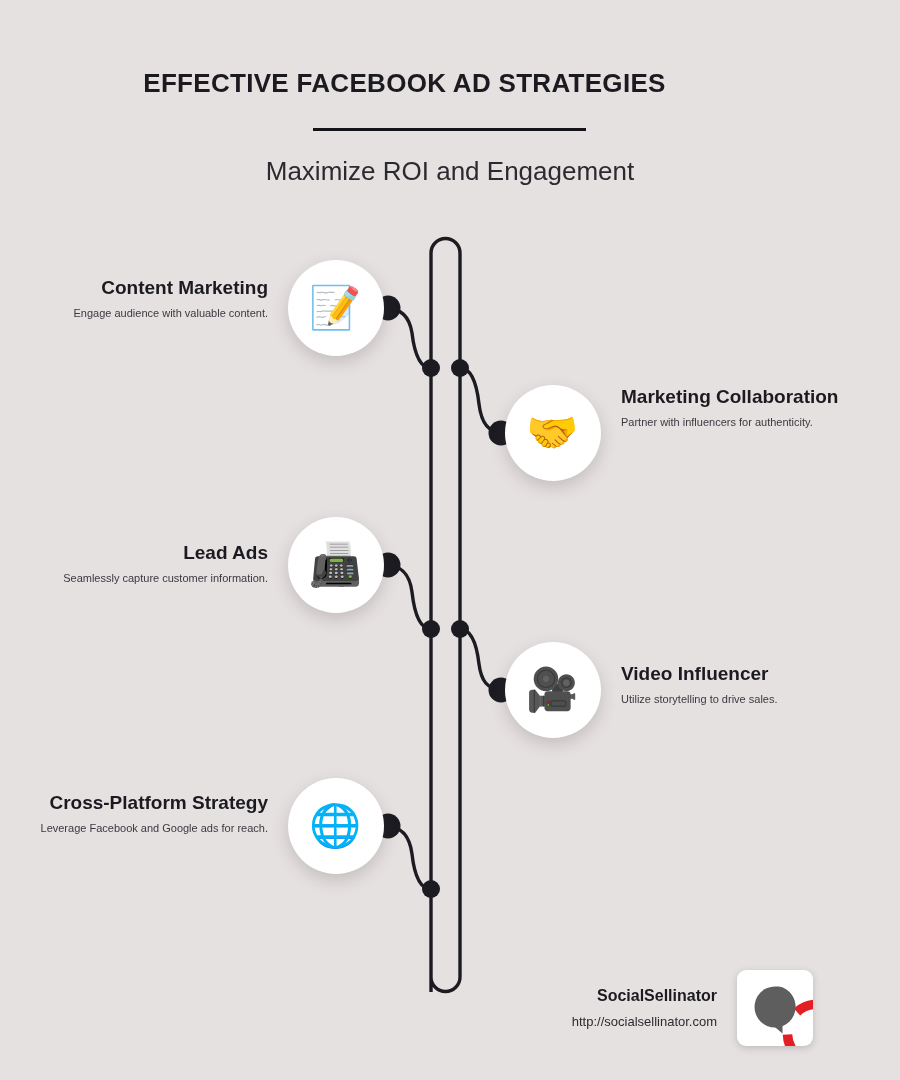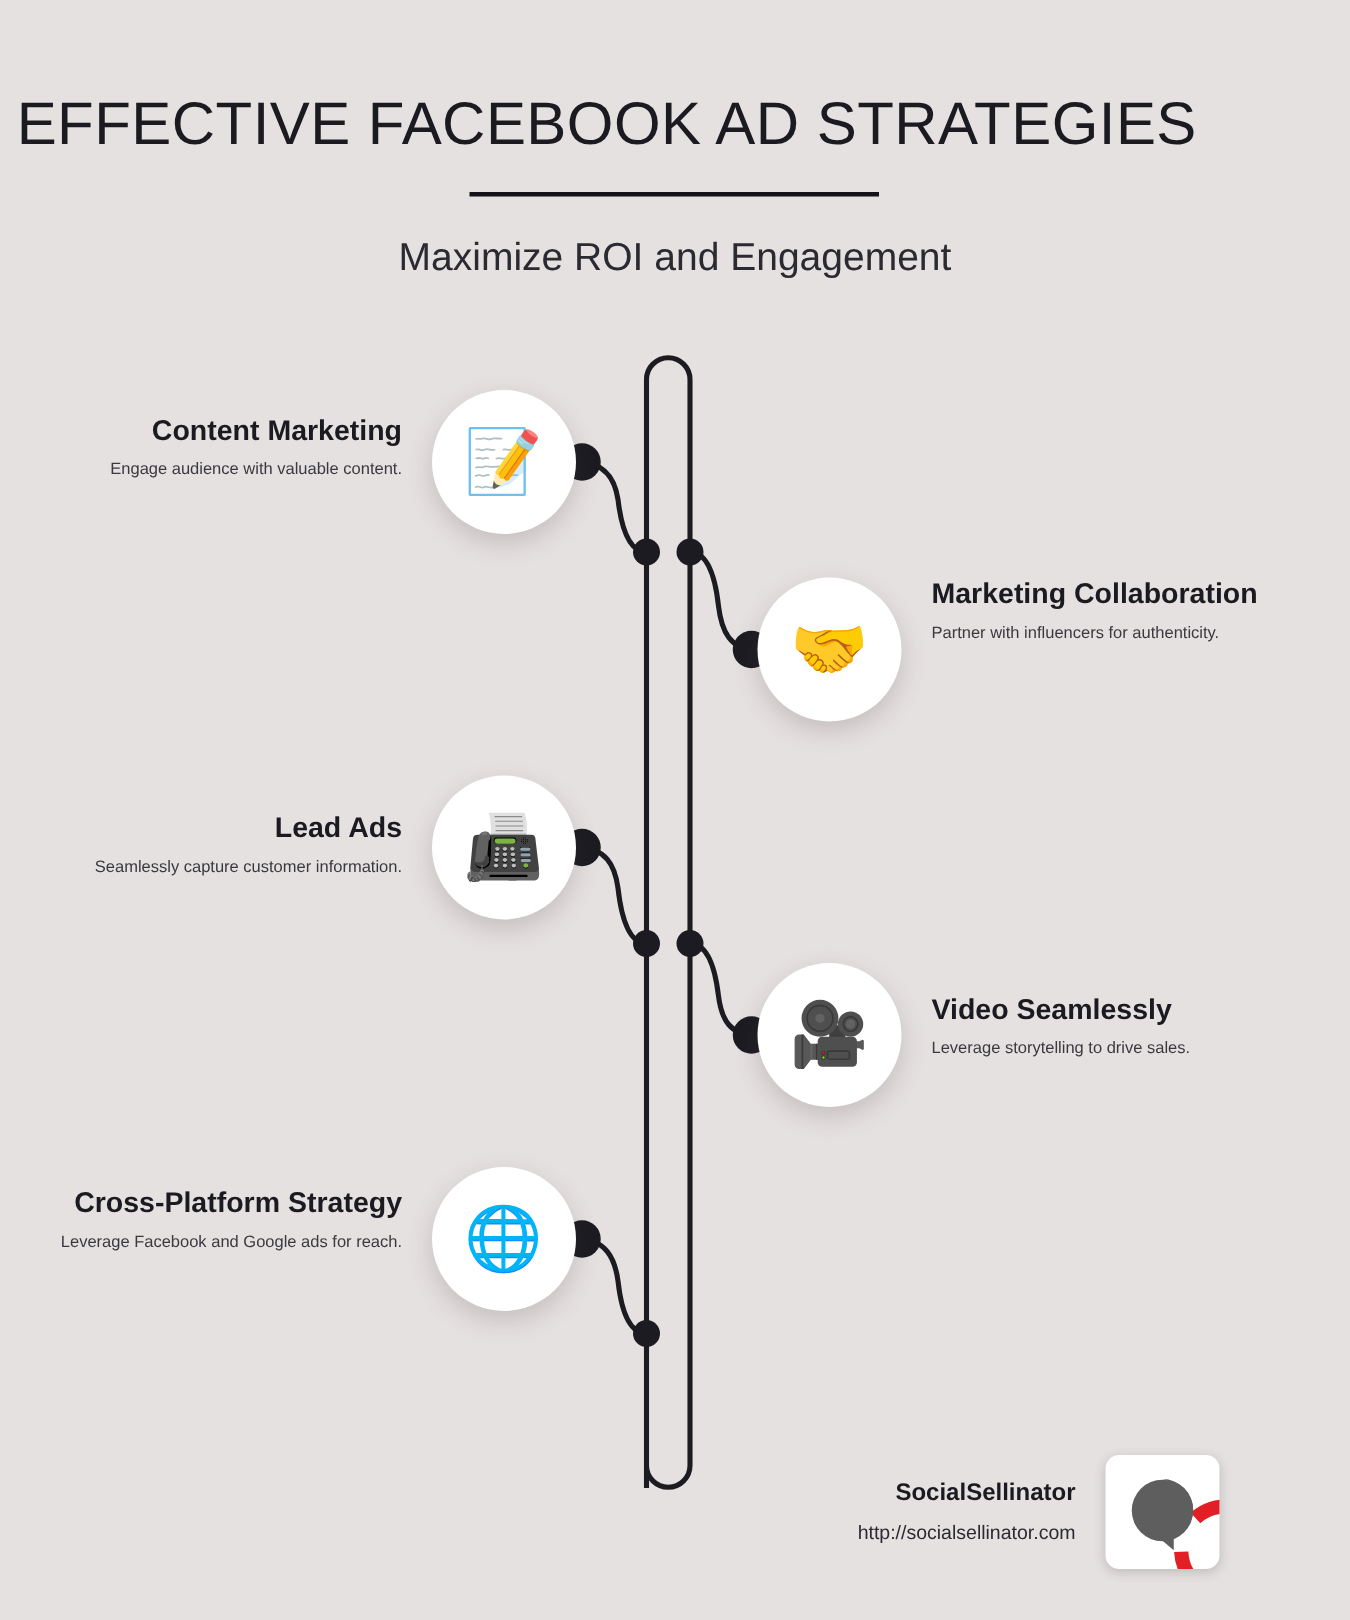--- a/index.html
+++ b/index.html
@@ -29,22 +29,22 @@
     left: 0;
     top: 0;
     width: 900px;
     text-align: center;
   }
   .title {
     position: absolute;
     left: 0;
     top: 62px;
     width: 809px;
-    font-size: 40px;
-    font-weight: normal;
+    font-size: 26px;
+    font-weight: bold;
     letter-spacing: 0.3px;
     color: #1b1a21;
     text-transform: uppercase;
     line-height: 42px;
   }
   .divider {
     position: absolute;
     left: 313px;
     top: 128px;
     width: 273px;
@@ -221,22 +221,22 @@
   </div>
   <div class="item-text left" style="left:18px; top:541px; width:250px;">
     <p class="item-title">Lead Ads</p>
     <p class="item-desc">Seamlessly capture customer information.</p>
   </div>
 
   <div class="bubble" style="left:505px; top:642px;">
     <span class="glyph">🎥</span>
   </div>
   <div class="item-text right" style="left:621px; top:662px; width:250px;">
-    <p class="item-title">Video Seamlessly</p>
-    <p class="item-desc">Leverage storytelling to drive sales.</p>
+    <p class="item-title">Video Influencer</p>
+    <p class="item-desc">Utilize storytelling to drive sales.</p>
   </div>
 
   <div class="bubble" style="left:288px; top:778px;">
     <span class="glyph">🌐</span>
   </div>
   <div class="item-text left" style="left:18px; top:762px; width:250px;margin-top:29px;">
     <p class="item-title">Cross-Platform Strategy</p>
     <p class="item-desc">Leverage Facebook and Google ads for reach.</p>
   </div>
 

